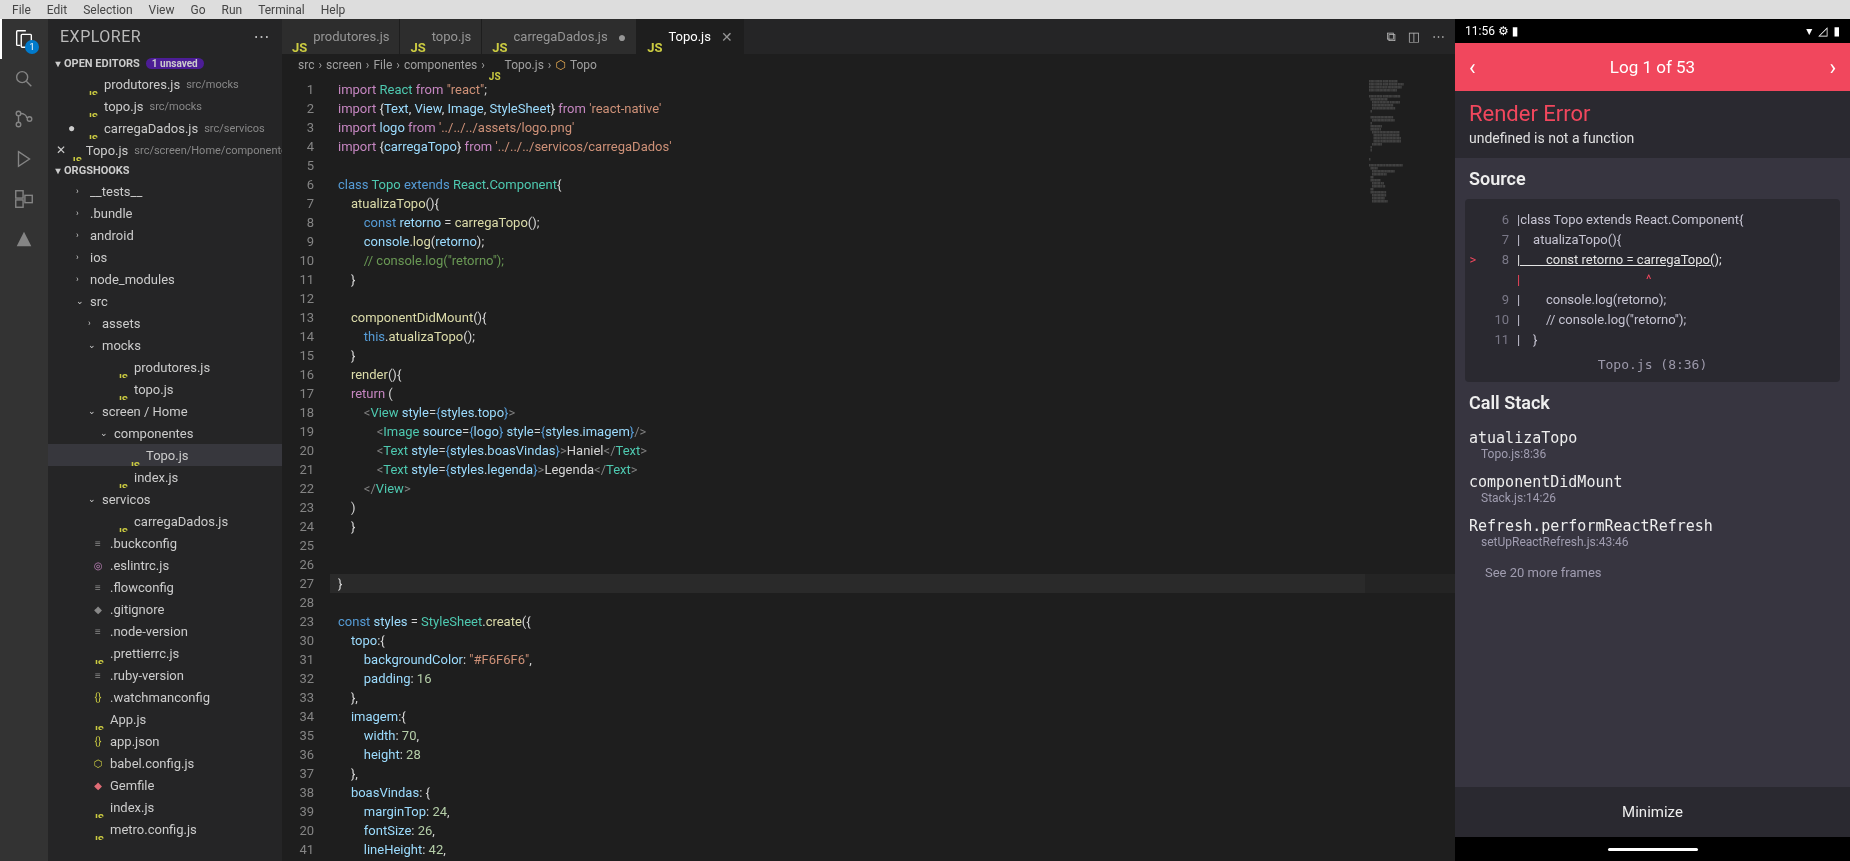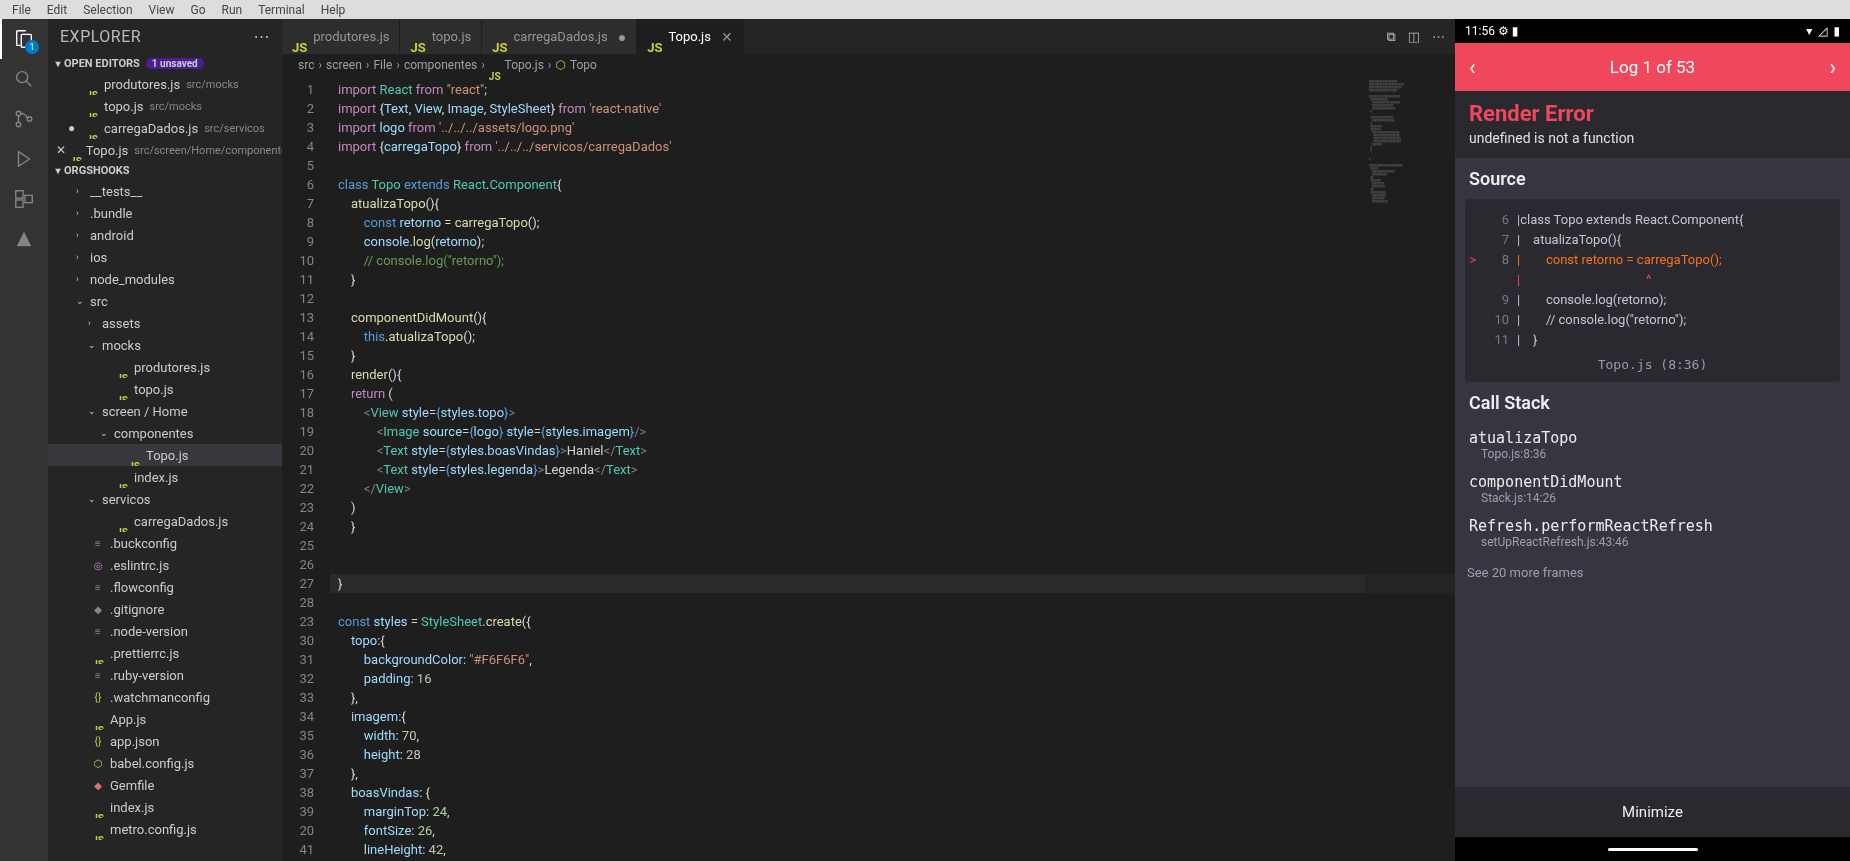--- a/index.html
+++ b/index.html
@@ -50,35 +50,35 @@
 .k-string { color: #ce9178; }
 .k-comment { color: #6a9955; }
 .k-num { color: #b5cea8; }
 .k-gray { color: #808080; }
 .emulator { width: 395px; background: #18171c; display: flex; flex-direction: column; color: #fff; }
 .status-bar { height: 24px; background: #000; display: flex; align-items: center; padding: 0 10px; font-size: 12px; justify-content: space-between; }
 .status-right { display: flex; gap: 6px; align-items: center; }
 .error-header { background: #f1475d; height: 48px; display: flex; align-items: center; justify-content: space-between; padding: 0 14px; font-size: 17px; }
 .chev-btn { color: #fff; font-size: 22px; cursor: pointer; }
 .error-body { flex: 1; background: #373540; overflow-y: auto; }
-.error-title { color: #f1475d; font-size: 22px; font-weight: 700; padding: 10px 14px 4px; background: #2a2930; }
+.error-title { color: #f1475d; font-size: 22px; font-weight: 400; padding: 10px 14px 4px; background: #2a2930; }
 .error-msg { color: #e0e0e0; font-size: 14px; padding: 0 14px 12px; background: #2a2930; }
 .section-label { font-size: 18px; font-weight: 600; padding: 10px 14px; color: #eee; }
 .source-block { background: #2a2930; margin: 0 10px; border-radius: 4px; padding: 10px 0; font-family: 'Consolas', monospace; font-size: 13px; }
 .src-line { display: flex; align-items: center; height: 20px; }
 .src-gutter { width: 36px; text-align: right; color: #7a7887; padding-right: 8px; }
 .src-marker { width: 16px; color: #f1475d; text-align: center; }
 .src-code { flex: 1; color: #c6c4d2; white-space: pre; }
-.src-code.hl { color: #f97316; }
+.src-code.hl { color: #e5e5e5; text-decoration: underline; }
 .src-pointer { color: #f1475d; }
 .src-file { text-align: center; color: #9c99aa; padding: 8px 0 0; font-family: 'Consolas', monospace; font-size: 13px; }
 .stack-item { padding: 6px 14px; }
 .stack-fn { font-family: 'Consolas', monospace; font-size: 15px; color: #eee; }
 .stack-loc { font-size: 12px; color: #a09db0; padding-left: 12px; }
-.see-more { padding: 10px 12px; color: #a09db0; font-size: 13px; cursor: pointer; }
+.see-more { padding: 10px 30px; color: #a09db0; font-size: 13px; cursor: pointer; }
 .error-footer { height: 50px; background: #2a2930; display: flex; }
 .footer-btn { flex: 1; display: flex; align-items: center; justify-content: center; color: #eee; font-size: 15px; cursor: pointer; }
 .nav-bar { height: 24px; background: #000; display: flex; align-items: center; justify-content: center; }
 .nav-pill { width: 90px; height: 3px; background: #fff; border-radius: 2px; }
 .icon-svg { width: 22px; height: 22px; }
 .config-icon { color: #888; }
 .red-icon { color: #e06c75; }
 .yellow-icon { color: #cbcb41; }
 .purple-icon { color: #c586c0; }
 </style>

